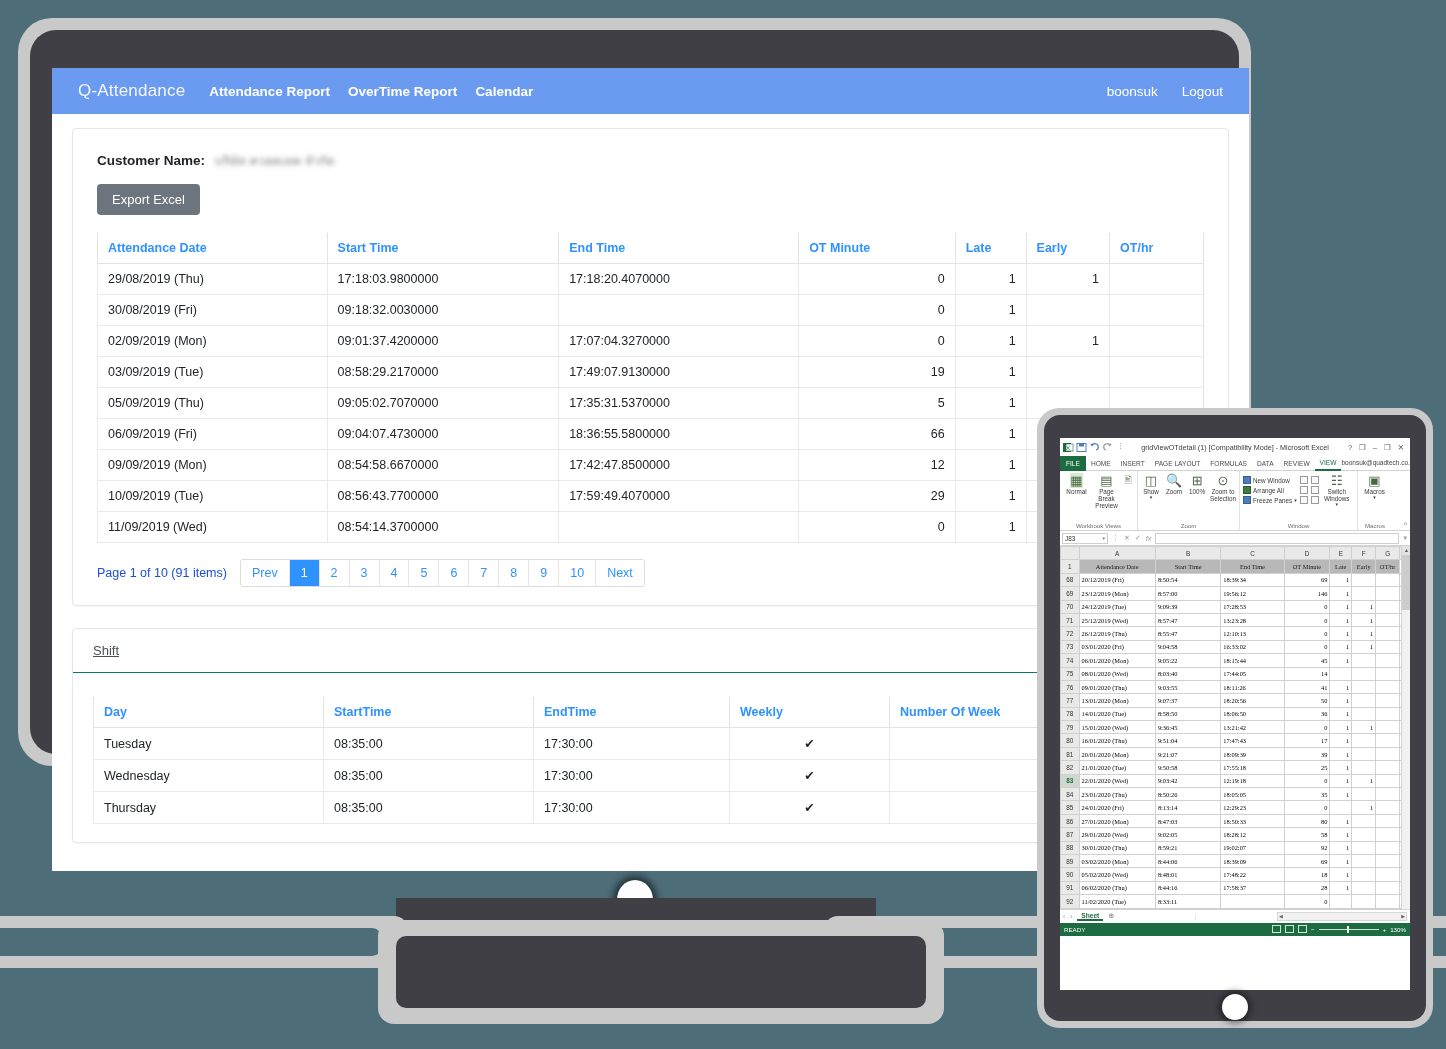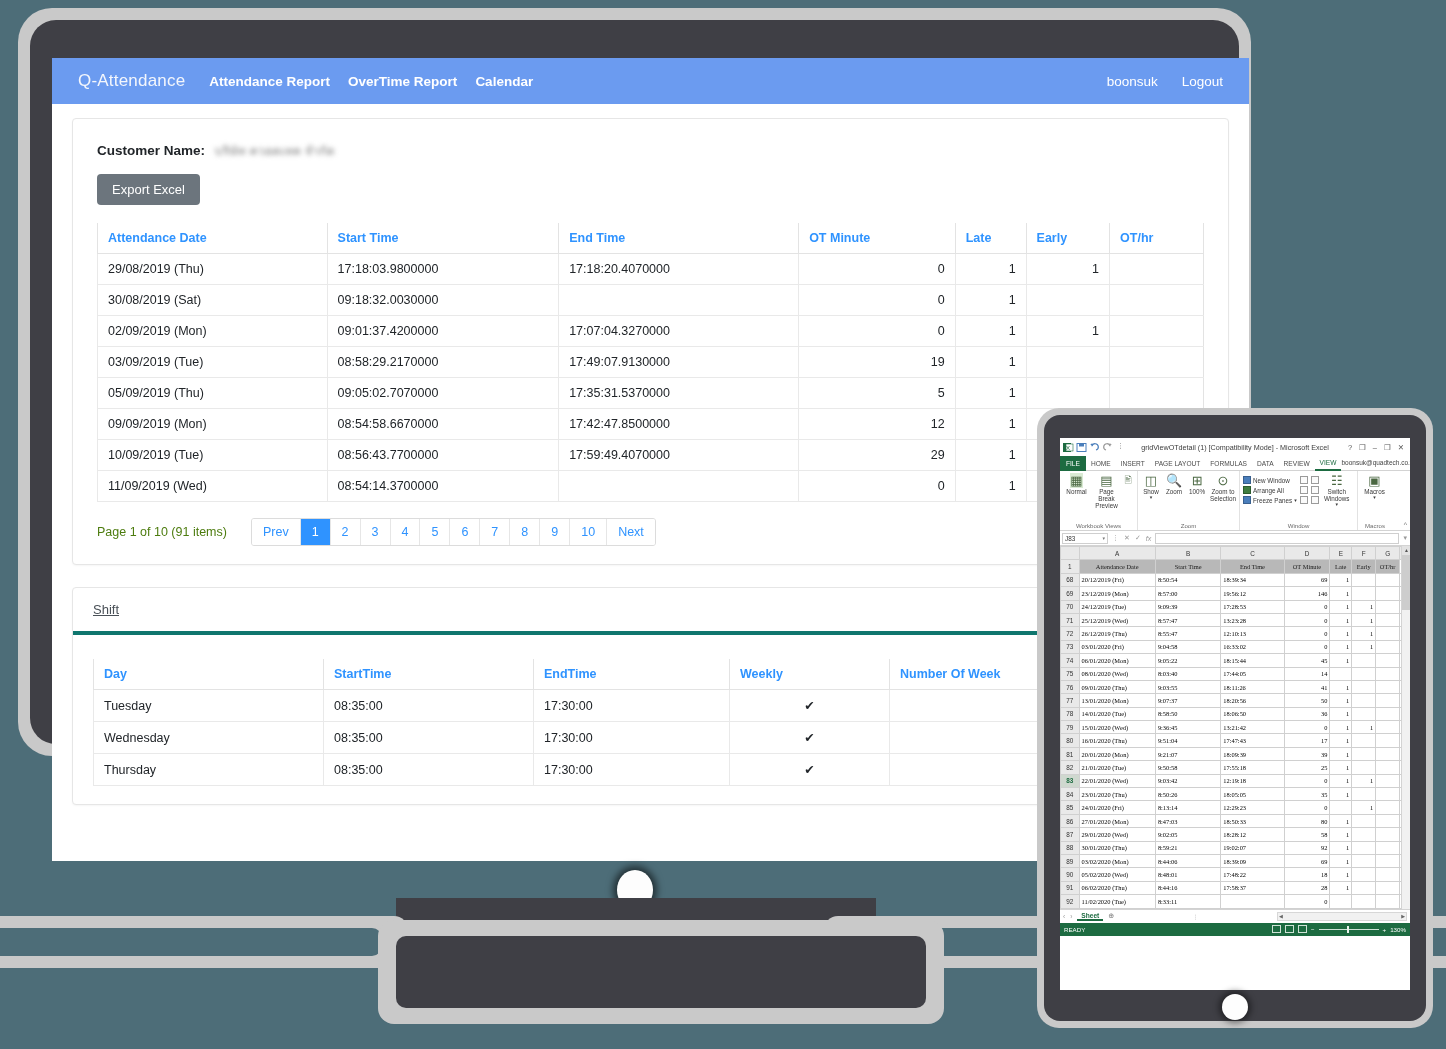--- a/index.html
+++ b/index.html
@@ -5,21 +5,21 @@
   * { box-sizing: border-box; }
   html, body { margin:0; padding:0; }
   body {
     width:1446px; height:1049px; overflow:hidden;
     background:#4d6d78;
     font-family:"Liberation Sans", sans-serif;
     position:relative;
   }
 
   
-  #monitor { position:absolute; left:18px; top:8px; width:1233px; height:748px; }
+  #monitor { position:absolute; left:18px; top:18px; width:1233px; height:748px; }
   #monitor-outer {
     position:absolute; inset:0;
     background:#c9c9c9; border-radius:34px;
   }
   #monitor-bezel {
     position:absolute; left:12px; top:12px; right:12px; bottom:12px;
     background:#3f3f45; border-radius:26px;
   }
   #monitor-screen {
     position:absolute; left:34px; top:50px; width:1197px; height:803px;
@@ -112,33 +112,33 @@
   
   #att-table col.c0 { width:220px; }
   #att-table col.c1 { width:222px; }
   #att-table col.c2 { width:230px; }
   #att-table col.c3 { width:150px; }
   #att-table col.c4 { width:68px; }
   #att-table col.c5 { width:80px; }
   #att-table col.c6 { width:90px; }
 
   #pager-wrap { margin-top:16px; display:flex; align-items:center; font-size:12.5px; }
-  #pager-info { color:#4d7c0f; margin-right:24px; }
+  #pager-info { color:#1d4ed8; margin-right:13px; }
   #pager { display:flex; border:1px solid #dcdcdc; border-radius:3px; overflow:hidden; }
   .pg {
     padding:6px 11px; color:#2f93ff; cursor:pointer; font-size:12.5px;
     border-right:1px solid #e6e6e6; background:#fff; min-width:28px; text-align:center;
   }
   .pg:last-child { border-right:none; }
   .pg.active { background:#2f93ff; color:#fff; }
 
   #shift-card { margin-top:22px; }
   #shift-header {
     padding:14px 20px; font-size:13px; color:#495057;
-    border-bottom:4px solid #0f766e;
+    border-bottom:1px solid #0f766e;
     text-decoration:underline;
   }
   #shift-body { padding:6px 20px 18px 20px; }
   #shift-table col.s0 { width:230px; }
   #shift-table col.s1 { width:210px; }
   #shift-table col.s2 { width:196px; }
   #shift-table col.s3 { width:160px; }
 
   
   #tablet { position:absolute; left:1037px; top:408px; width:396px; height:620px; }
@@ -306,21 +306,21 @@
               <tr>
                 <td>29/08/2019 (Thu)</td>
                 <td>17:18:03.9800000</td>
                 <td>17:18:20.4070000</td>
                 <td class="num">0</td>
                 <td class="num">1</td>
                 <td class="num">1</td>
                 <td class="num"></td>
               </tr>
               <tr>
-                <td>30/08/2019 (Sat)</td>
+                <td>30/08/2019 (Fri)</td>
                 <td>09:18:32.0030000</td>
                 <td></td>
                 <td class="num">0</td>
                 <td class="num">1</td>
                 <td class="num"></td>
                 <td class="num"></td>
               </tr>
               <tr>
                 <td>02/09/2019 (Mon)</td>
                 <td>09:01:37.4200000</td>
@@ -337,20 +337,29 @@
                 <td class="num">19</td>
                 <td class="num">1</td>
                 <td class="num"></td>
                 <td class="num"></td>
               </tr>
               <tr>
                 <td>05/09/2019 (Thu)</td>
                 <td>09:05:02.7070000</td>
                 <td>17:35:31.5370000</td>
                 <td class="num">5</td>
+                <td class="num">1</td>
+                <td class="num"></td>
+                <td class="num"></td>
+              </tr>
+              <tr>
+                <td>06/09/2019 (Fri)</td>
+                <td>09:04:07.4730000</td>
+                <td>18:36:55.5800000</td>
+                <td class="num">66</td>
                 <td class="num">1</td>
                 <td class="num"></td>
                 <td class="num"></td>
               </tr>
               <tr>
                 <td>09/09/2019 (Mon)</td>
                 <td>08:54:58.6670000</td>
                 <td>17:42:47.8500000</td>
                 <td class="num">12</td>
                 <td class="num">1</td>

